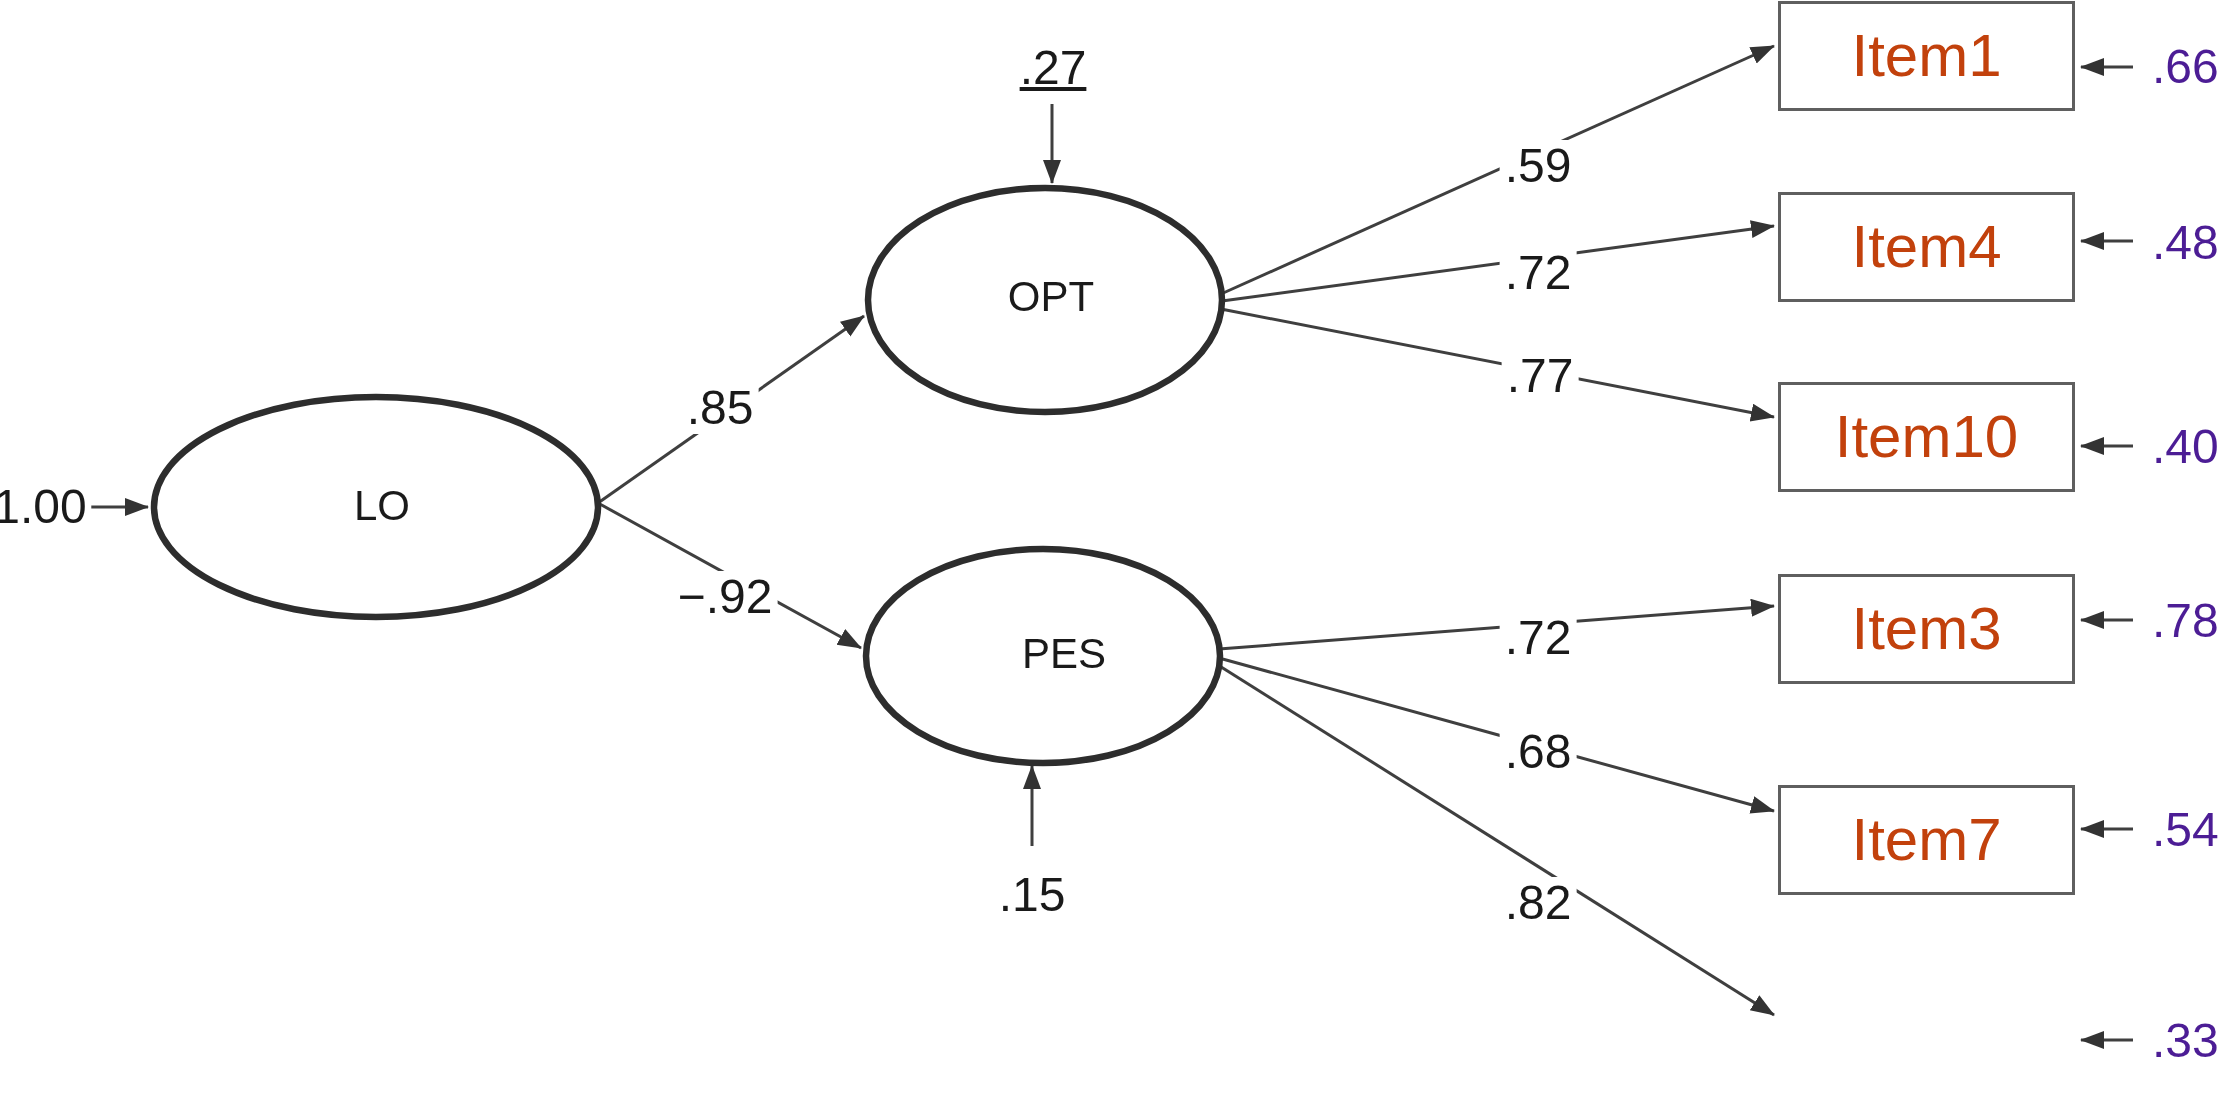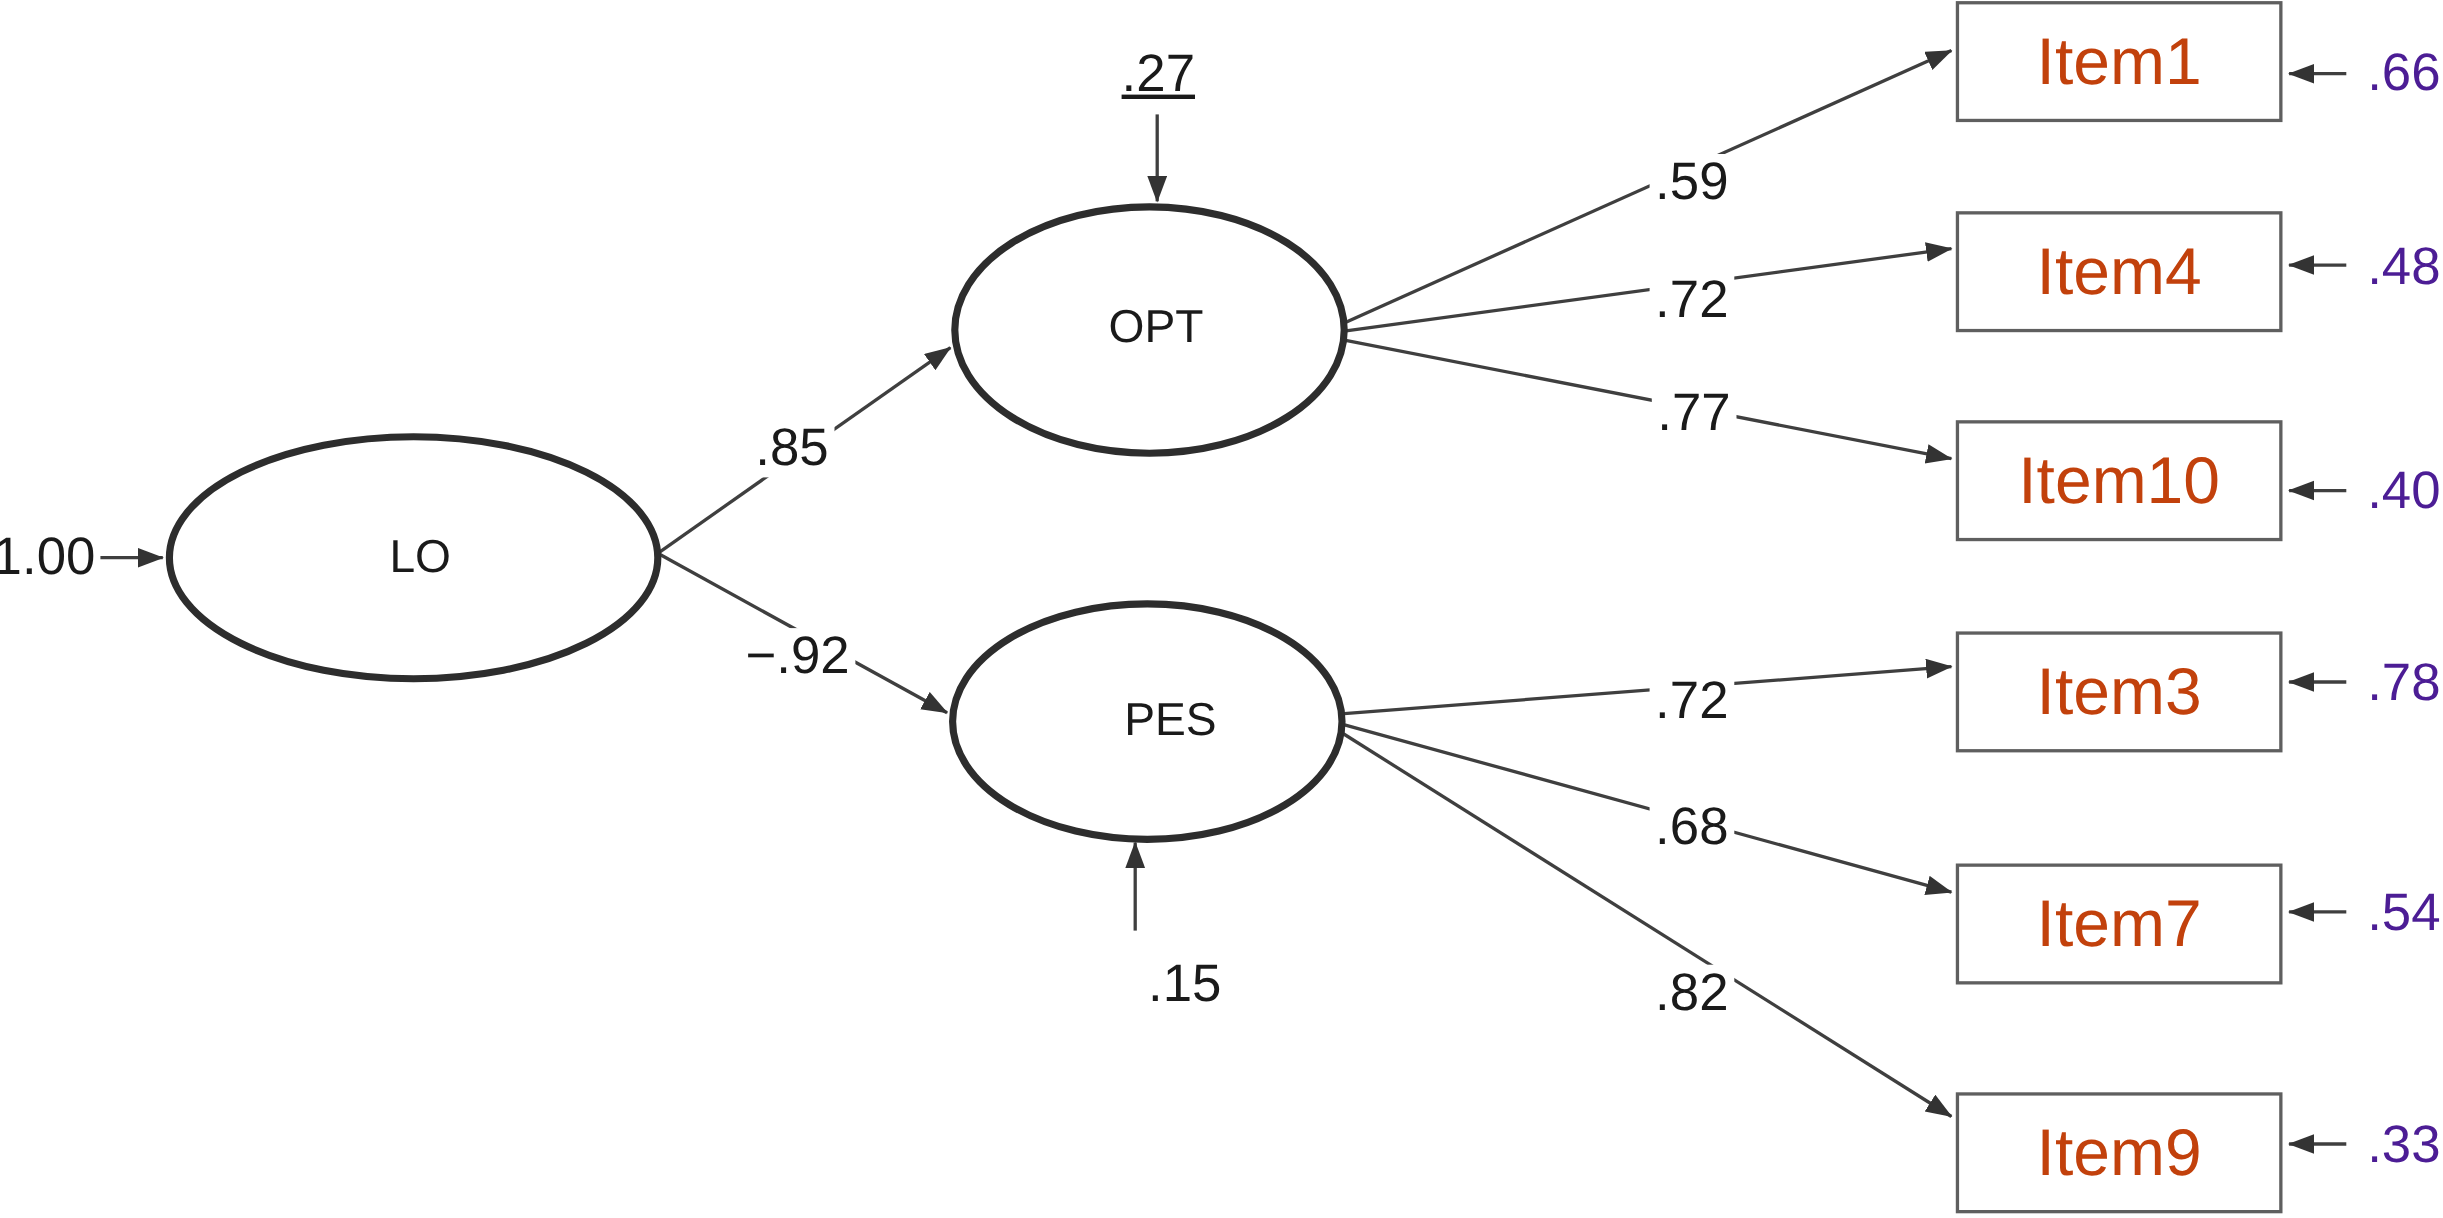--- a/index.html
+++ b/index.html
@@ -79,21 +79,21 @@
     <ellipse cx="1043" cy="656" rx="177" ry="107" fill="#ffffff" stroke="#2d2d2d" stroke-width="6.5"></ellipse>
   </svg>
 
   <div class="nodelabel" style="left:382px;top:506px;">LO</div>
   <div class="nodelabel" style="left:1051px;top:297px;">OPT</div>
   <div class="nodelabel" style="left:1064px;top:654px;">PES</div>
 
   <div class="num" style="left:40px;top:507px;">1.00</div>
 
   <div class="num" style="left:1053px;top:68px;text-decoration:underline;">.27</div>
-  <div class="num" style="left:1032px;top:895px;margin-left:45px;">.15</div>
+  <div class="num" style="left:1032px;top:895px;">.15</div>
 
   <div class="num" style="left:720px;top:408px;">.85</div>
   <div class="num" style="left:725px;top:597px;">−.92</div>
 
   <div class="num" style="left:1538px;top:166px;">.59</div>
   <div class="num" style="left:1538px;top:273px;">.72</div>
   <div class="num" style="left:1540px;top:376px;">.77</div>
   <div class="num" style="left:1538px;top:638px;">.72</div>
   <div class="num" style="left:1538px;top:752px;">.68</div>
   <div class="num" style="left:1538px;top:868px;margin-top:35px;">.82</div>
@@ -106,23 +106,20 @@
   </div>
   <div class="itembox" style="top:382px;">
     <span class="itemlabel">Item10</span>
   </div>
   <div class="itembox" style="top:574px;">
     <span class="itemlabel">Item3</span>
   </div>
   <div class="itembox" style="top:785px;">
     <span class="itemlabel">Item7</span>
   </div>
-  <div class="itembox" style="top:993px;">
-    <span class="itemlabel">Item9</span>
-  </div>
 
   <div class="errlabel" style="top:67px;">.66</div>
   <div class="errlabel" style="top:243px;">.48</div>
   <div class="errlabel" style="top:447px;">.40</div>
   <div class="errlabel" style="top:621px;">.78</div>
   <div class="errlabel" style="top:830px;">.54</div>
   <div class="errlabel" style="top:1041px;">.33</div>
 
 </div>
 

